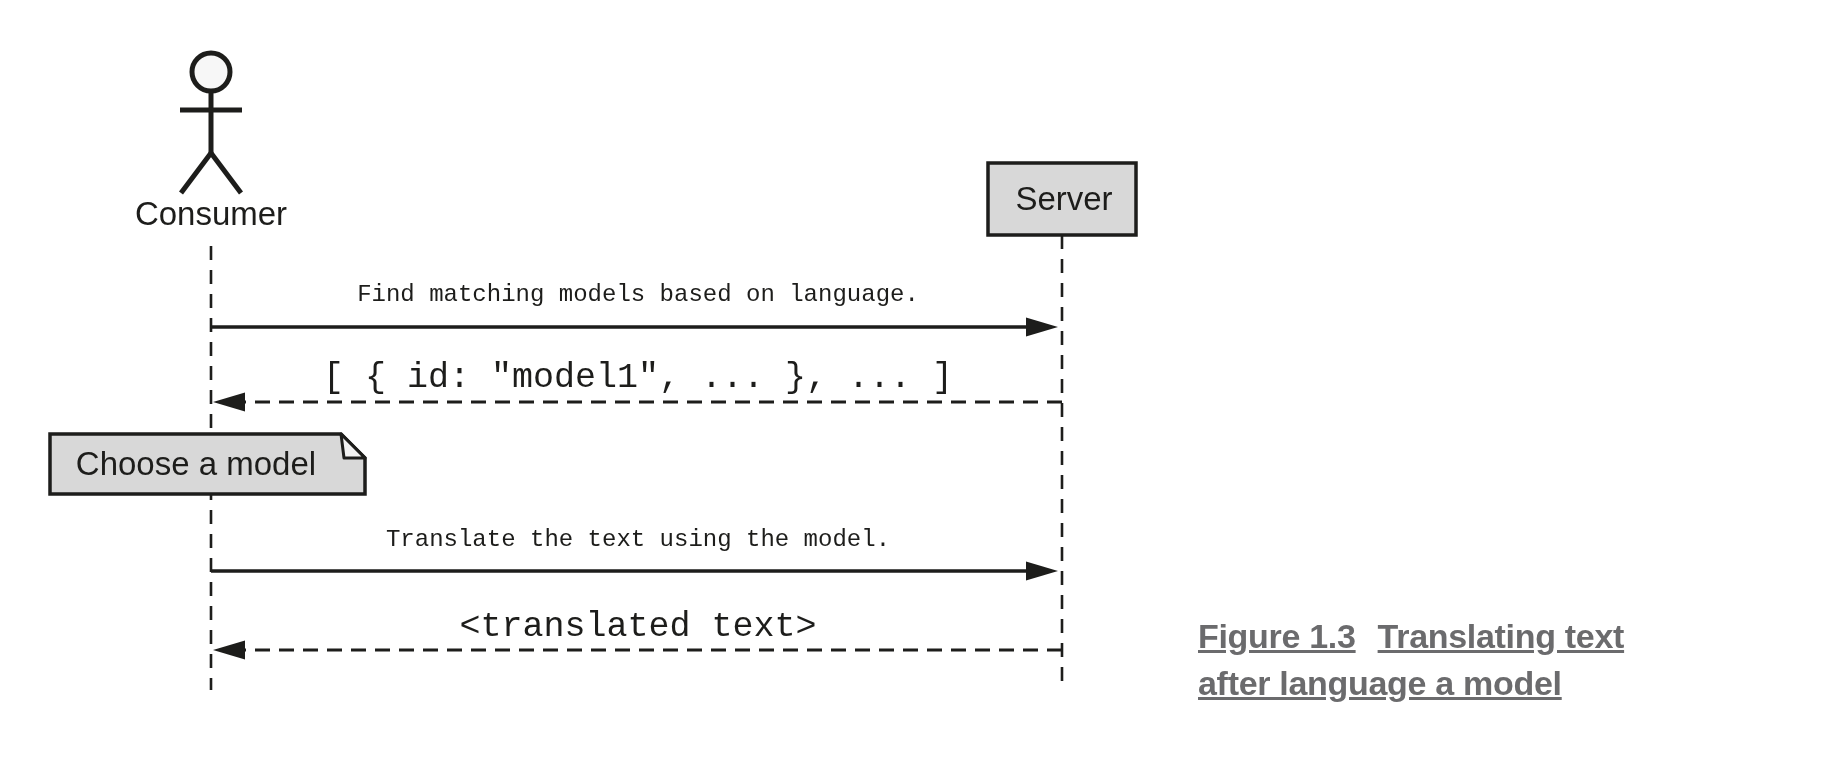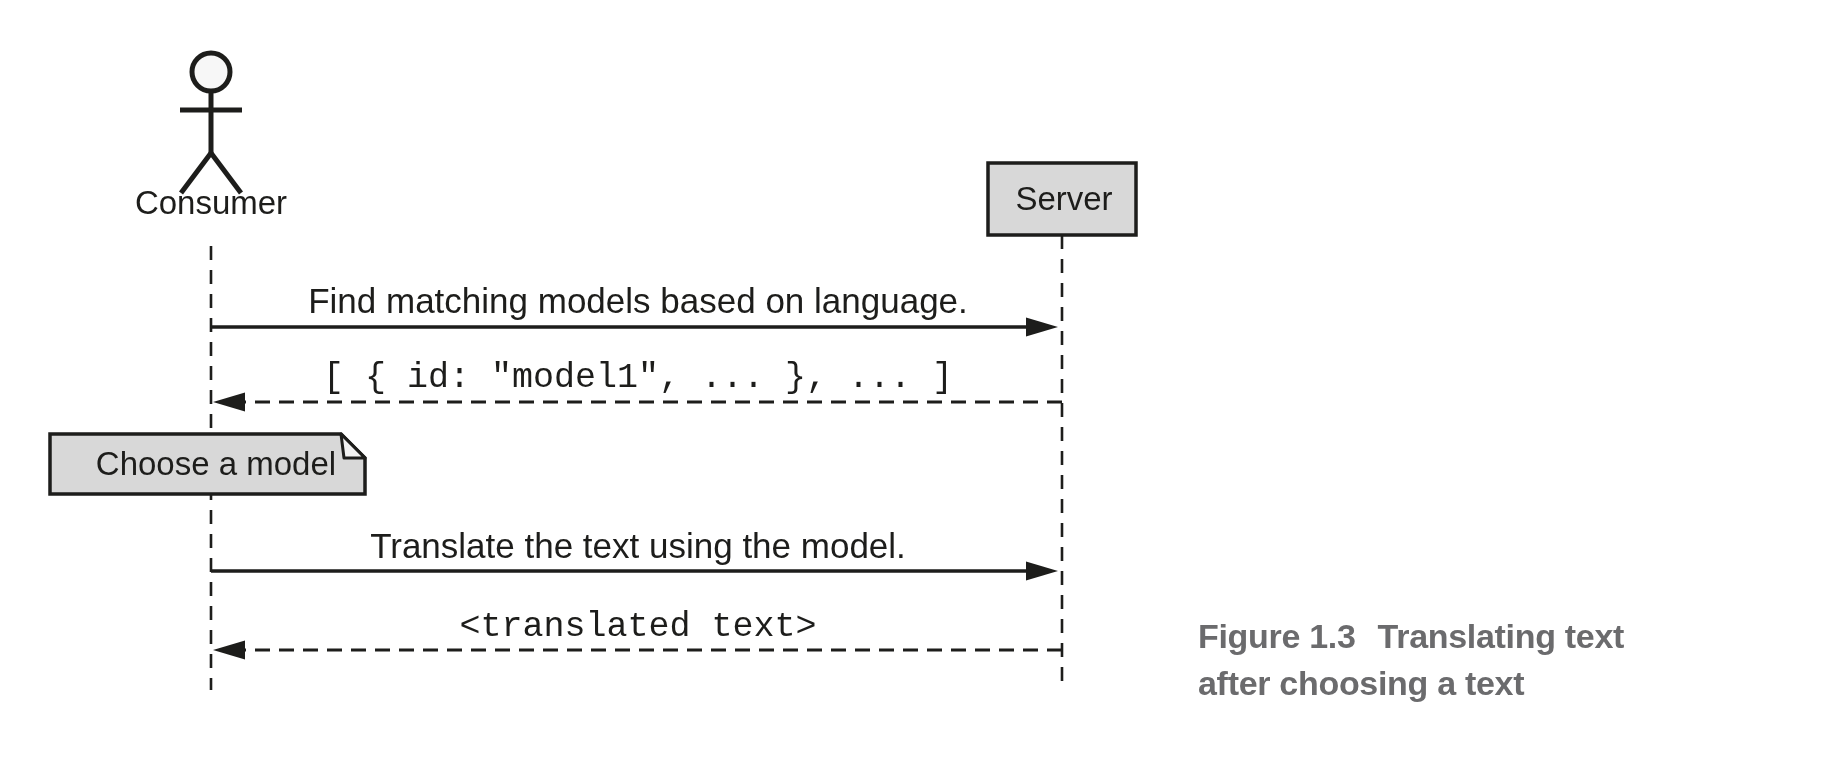--- a/index.html
+++ b/index.html
@@ -20,21 +20,21 @@
     left: 0;
     top: 0;
   }
   .label {
     position: absolute;
     color: #1d1d1b;
     white-space: nowrap;
   }
   .actor-label {
     left: 211px;
-    top: 184px;
+    top: 195px;
     transform: translateX(-50%);
     font-size: 33px;
   }
   .server-label {
     left: 988px;
     top: 163px;
     width: 152px;
     height: 72px;
     display: flex;
     align-items: center;
@@ -43,46 +43,46 @@
   }
   .note-label {
     left: 50px;
     top: 434px;
     width: 292px;
     height: 60px;
     display: flex;
     align-items: center;
     justify-content: center;
     font-size: 33px;
-    padding-left: 20px;
   }
   .msg-label {
     left: 211px;
     width: 854px;
     text-align: center;
   }
-  .msg-sans { font-size: 35px; }
+  .msg-sans { font-size: 24px; font-family: Liberation Mono, monospace; }
   .msg-mono {
     font-family: "Liberation Mono", "DejaVu Sans Mono", monospace;
     font-size: 35px;
   }
   .msg-1 { top: 281px; }
   .msg-2 { top: 358px; }
   .msg-3 { top: 526px; }
   .msg-4 { top: 607px; }
   .caption {
     position: absolute;
     left: 1198px;
     top: 613px;
     width: 560px;
     font-weight: bold;
     font-size: 34px;
     line-height: 47px;
     letter-spacing: -0.3px;
     color: #6b6b6d;
+    text-decoration: underline;
   }
   .caption .fig-num { margin-right: 22px; }
 </style>
 </head>
 <body>
 
 <div class="stage">
 
   <svg width="1836" height="778" viewBox="0 0 1836 778">
 
@@ -136,16 +136,16 @@
   <div class="label note-label">Choose a model</div>
 
   <div class="label msg-label msg-mono msg-4">&lt;translated text&gt;</div>
 
   <div class="label msg-label msg-sans msg-3">Translate the text using the model.</div>
 
   <div class="caption">
     <div>
       <span class="fig-num">Figure 1.3</span><span>Translating text</span>
     </div>
-    <div>after choosing a text</div>
+    <div>after language a model</div>
   </div>
 
 </div>
 
 </body></html>

